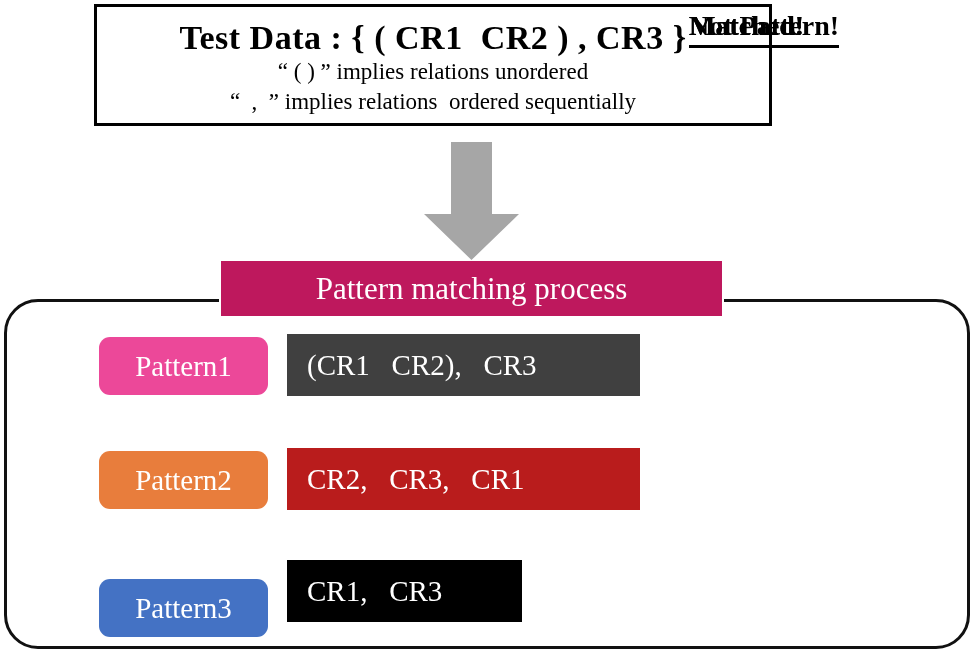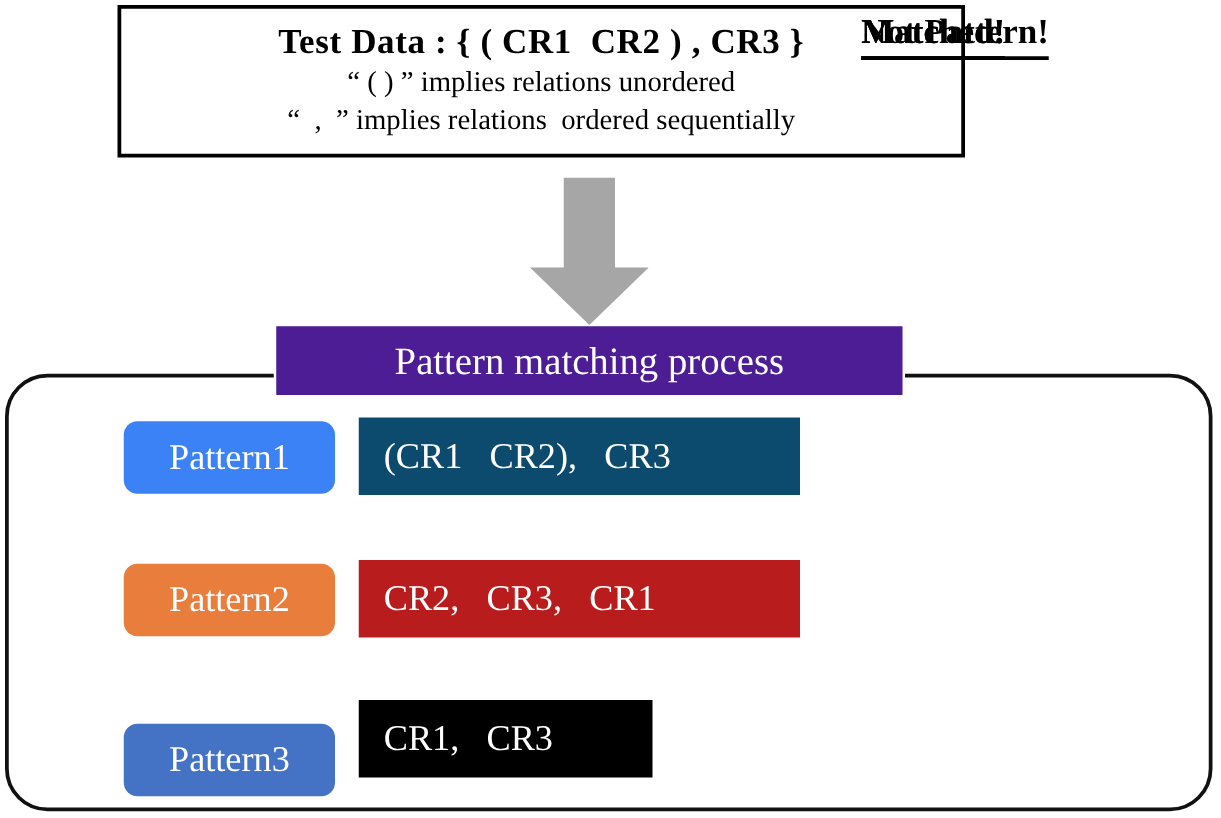--- a/index.html
+++ b/index.html
@@ -22,21 +22,21 @@
     left: 94px;
     top: 4px;
     width: 678px;
     height: 122px;
     border: 3px solid #000000;
     background: #ffffff;
     box-sizing: border-box;
     text-align: center;
   }
   #testdata-title {
-    font-size: 28px;
+    font-size: 34px;
     font-weight: bold;
     letter-spacing: 0.5px;
     margin-top: 12px;
     line-height: 1.1;
     white-space: pre;
   }
   .testdata-line {
     font-size: 23px;
     line-height: 1.22;
     white-space: pre;
@@ -74,21 +74,21 @@
     background: #ffffff;
   }
 
   
   #process-header {
     position: absolute;
     left: 221px;
     top: 261px;
     width: 501px;
     height: 55px;
-    background: #4c1d95;
+    background: #be185d;
     color: #ffffff;
     display: flex;
     align-items: center;
     justify-content: center;
     font-size: 31px;
     white-space: pre;
   }
 
   
   .pattern-row {
@@ -158,22 +158,22 @@
 <svg id="down-arrow" viewBox="0 0 95 118">
   <polygon points="27,0 68,0 68,72 95,72 47.5,118 0,72 27,72" fill="#A6A6A6"></polygon>
 </svg>
 
 <div id="matching-container"></div>
 <div id="container-top-mask"></div>
 
 <div id="process-header">Pattern matching process</div>
 
 <div class="pattern-row" id="row-0">
-  <div class="pattern-label" id="label-0" style="background: #3b82f6;">Pattern1</div>
-  <div class="pattern-content" id="content-0" style="background: #0c4a6e; width: 353px;">(CR1   CR2),   CR3</div>
+  <div class="pattern-label" id="label-0" style="background: #ec4899;">Pattern1</div>
+  <div class="pattern-content" id="content-0" style="background: #404040; width: 353px;">(CR1   CR2),   CR3</div>
 </div>
 <div class="pattern-result" id="result-0">Matched!</div>
 
 <div class="pattern-row" id="row-1">
   <div class="pattern-label" id="label-1" style="background: rgb(232, 125, 60);">Pattern2</div>
   <div class="pattern-content" id="content-1" style="background: #b91c1c; width: 353px; text-align: center;">CR2,   CR3,   CR1</div>
 </div>
 <div class="pattern-result" id="result-1">Not Pattern!</div>
 
 <div class="pattern-row" id="row-2">

